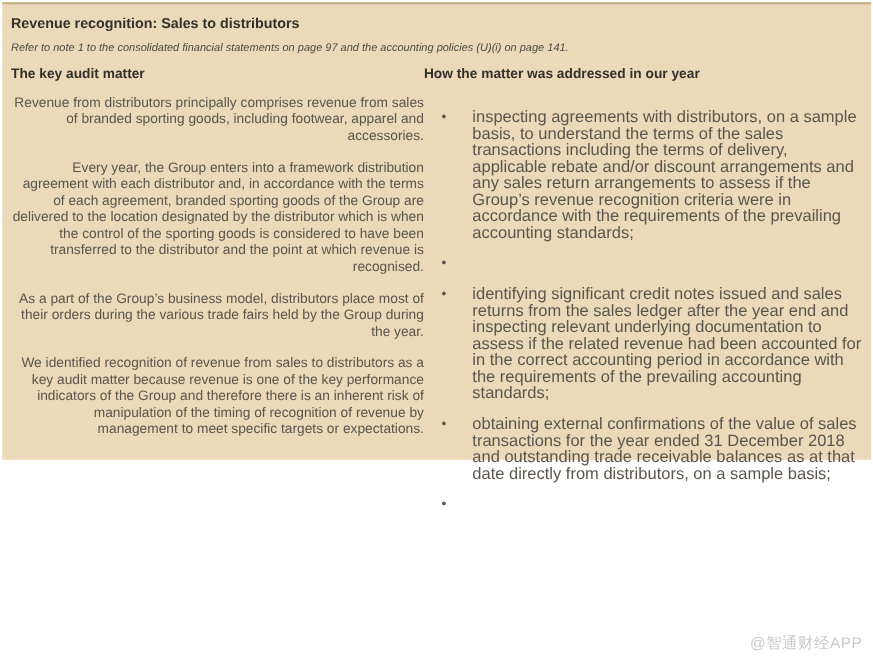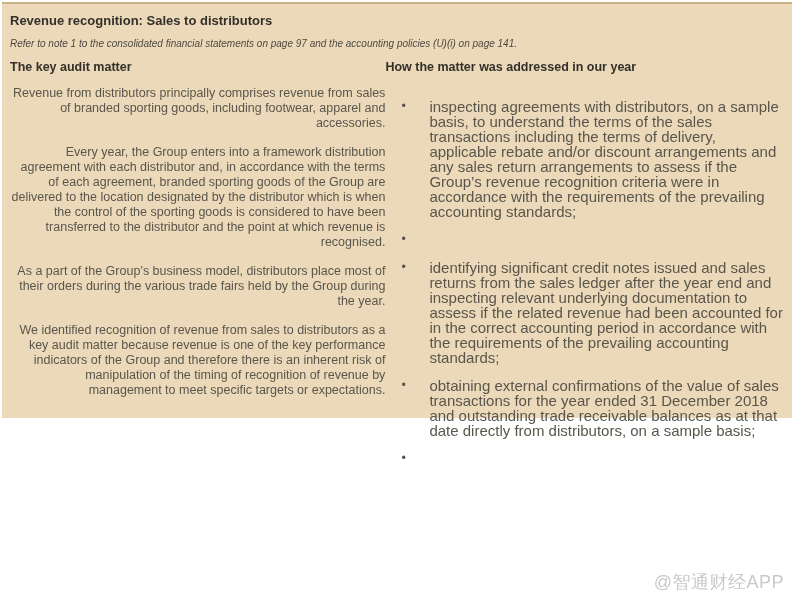--- a/index.html
+++ b/index.html
@@ -84,21 +84,21 @@
   .li-text {
     flex: 1 1 auto;
     font-size: 15px;
     line-height: 15px;
     color: #5a564c;
   }
   .watermark {
     position: absolute;
     right: 10px;
     bottom: 4px;
-    font-size: 18px;
+    font-size: 14px;
     color: #c9c9c9;
     letter-spacing: 0.5px;
   }
 </style>
 </head>
 <body>
 
 <div class="page">
 
   <section class="panel">

